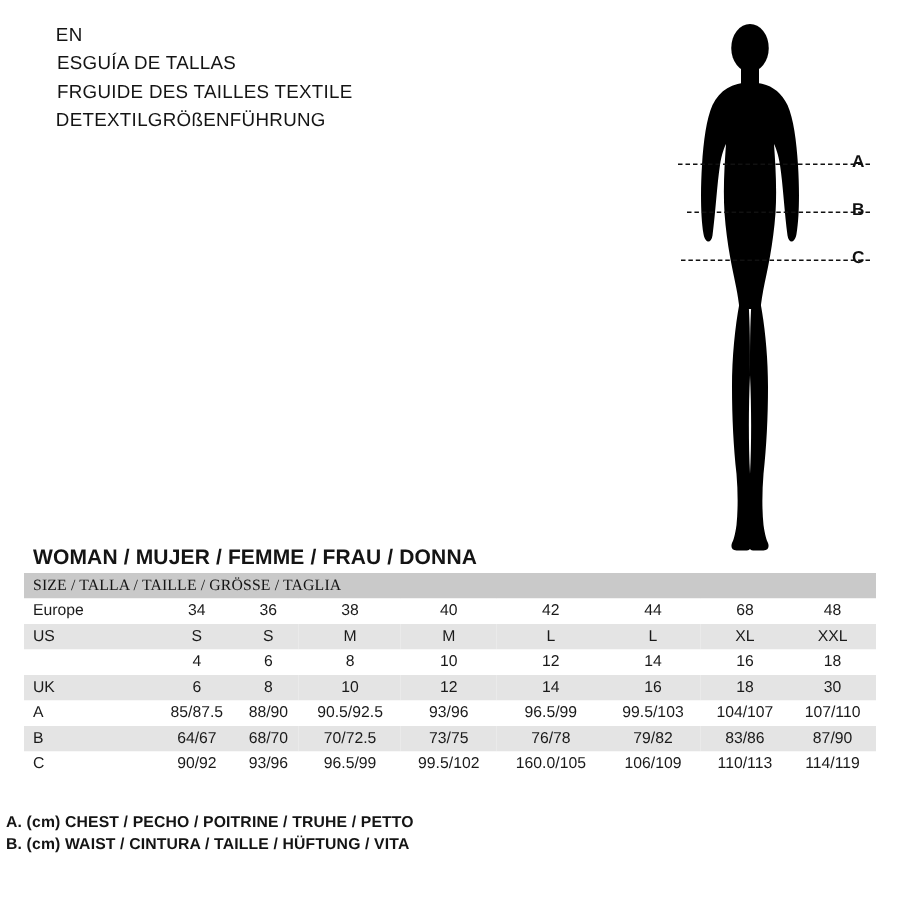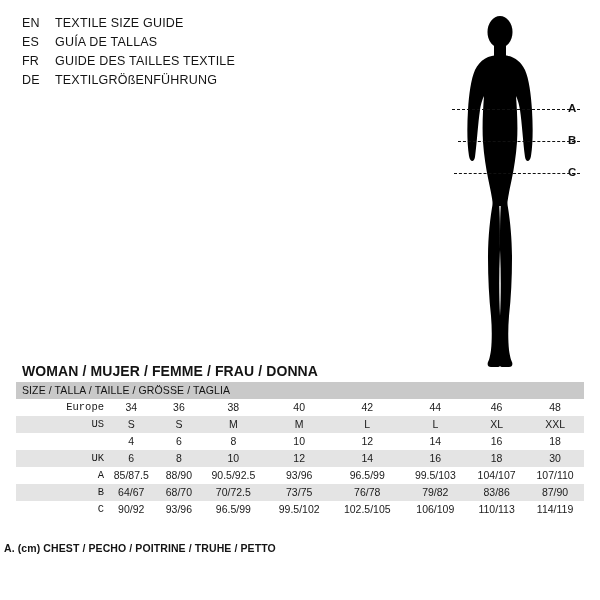--- a/index.html
+++ b/index.html
@@ -26,20 +26,21 @@
   .lang-block {
     position: absolute;
     left: 22px;
     top: 16px;
     width: 330px;
   }
   .lang-row {
     display: flex;
     align-items: baseline;
     height: 19px;
+    text-align: right;
   }
   .lang-code {
     width: 33px;
     font-size: 12.5px;
     letter-spacing: 0.2px;
     color: #141414;
   }
   .lang-title {
     font-size: 12.5px;
     letter-spacing: 0.2px;
@@ -101,26 +102,26 @@
     text-align: center;
     font-weight: normal;
   }
   table.size-table tr.head-row th {
     background: #c9c9c9;
     text-align: left;
     padding-left: 6px;
     font-size: 10.5px;
     letter-spacing: 0.1px;
     color: #141414;
+    font-family: Liberation Serif, serif;
   }
   table.size-table td.rowlabel {
-    text-align: right;
+    text-align: left;
     padding-left: 6px;
     width: 82px;
-    font-family: Liberation Mono, monospace;
   }
   table.size-table tr.shade td {
     background: #e4e4e4;
     margin-left: 48px;
   }
   table.size-table tr.plain td {
     background: #ffffff;
   }
 
   
@@ -139,21 +140,20 @@
   }
 </style>
 </head>
 <body>
 
 <div id="page">
 
   <div class="lang-block">
     <div class="lang-row">
       <span class="lang-code">EN</span>
-      <span class="lang-title">TEXTILE SIZE GUIDE</span>
     </div>
     <div class="lang-row">
       <span class="lang-code">ES</span>
       <span class="lang-title">GUÍA DE TALLAS</span>
     </div>
     <div class="lang-row">
       <span class="lang-code">FR</span>
       <span class="lang-title">GUIDE DES TAILLES TEXTILE</span>
     </div>
     <div class="lang-row">
@@ -237,21 +237,21 @@
       </tr>
 
       <tr class="plain">
         <td class="rowlabel">Europe</td>
         <td>34</td>
         <td>36</td>
         <td>38</td>
         <td>40</td>
         <td>42</td>
         <td>44</td>
-        <td>46</td>
+        <td>68</td>
         <td>48</td>
       </tr>
 
       <tr class="shade">
         <td class="rowlabel">US</td>
         <td>S</td>
         <td>S</td>
         <td>M</td>
         <td>M</td>
         <td>L</td>
@@ -307,25 +307,26 @@
         <td>83/86</td>
         <td>87/90</td>
       </tr>
 
       <tr class="plain">
         <td class="rowlabel">C</td>
         <td>90/92</td>
         <td>93/96</td>
         <td>96.5/99</td>
         <td>99.5/102</td>
-        <td>102.5/105</td>
+        <td>160.0/105</td>
         <td>106/109</td>
         <td>110/113</td>
         <td>114/119</td>
       </tr>
     </tbody>
   </table>
 
   <div class="notes">
     <div class="note-line">A. (cm) CHEST / PECHO / POITRINE / TRUHE / PETTO</div>
+    <div class="note-line">B. (cm) WAIST / CINTURA / TAILLE / HÜFTUNG / VITA</div>
   </div>
 
 </div>
 
 </body></html>

